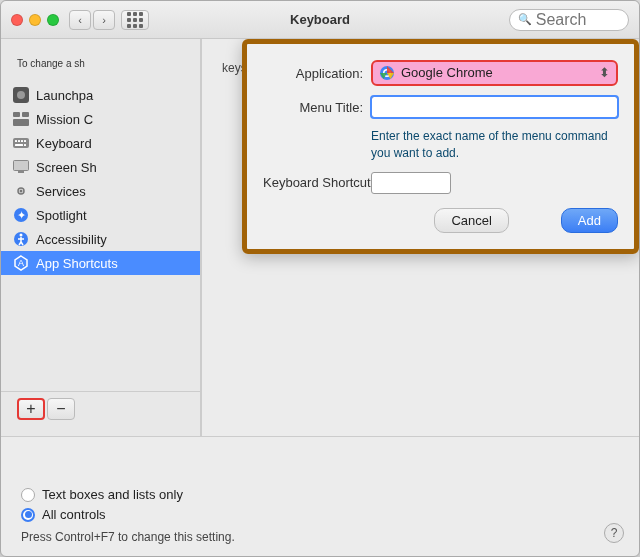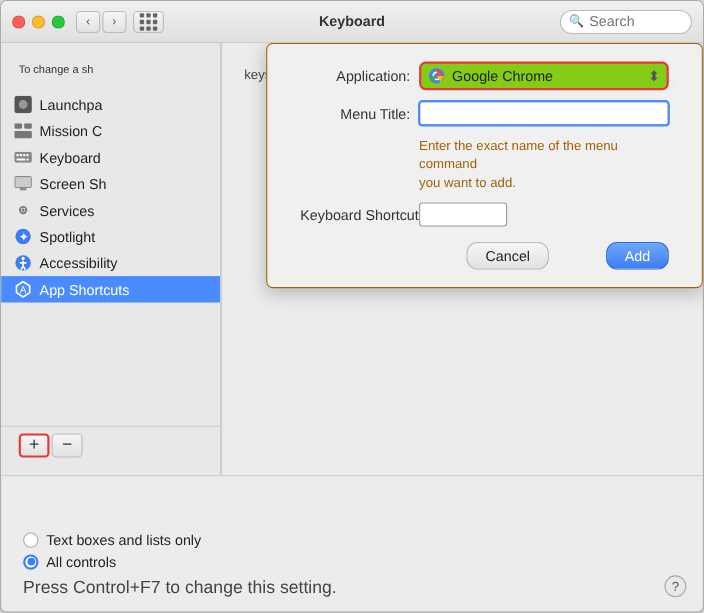--- a/index.html
+++ b/index.html
@@ -93,21 +93,21 @@
       border: 1px solid #bbb;
       border-radius: 12px;
       padding: 2px 8px;
       width: 120px;
       height: 22px;
     }
     .search-bar input {
       border: none;
       background: transparent;
       outline: none;
-      font-size: 13px;
+      font-size: 16px;
       color: #999;
       width: 100%;
     }
 
     
     .content {
       display: flex;
       flex: 1;
       overflow: hidden;
     }
@@ -195,46 +195,46 @@
       font-size: 13px;
       color: #333;
     }
 
     
     .popup-overlay {
       position: absolute;
       top: 0; left: 40px;
       right: 0;
       background: rgba(240,240,240,0.97);
-      border: 1px solid #a16207;
+      border: 5px solid #a16207;
       border-radius: 6px;
       box-shadow: 0 4px 16px rgba(0,0,0,0.25);
-      padding: 16px 30px 16px;
+      padding: 16px 16px 16px;
       z-index: 10;
     }
 
     .popup-row {
       display: flex;
       align-items: center;
       margin-bottom: 10px;
       gap: 8px;
     }
 
     .popup-label {
       font-size: 13px;
       color: #333;
       white-space: nowrap;
       width: 100px;
       text-align: right;
     }
 
     .app-selector {
       display: flex;
-      align-items: center;
-      background: #84cc16;
+      align-items: flex-start;
+      background: #f9a8d4;
       border: 2px solid #e53935;
       border-radius: 6px;
       padding: 3px 6px;
       gap: 6px;
       flex: 1;
       cursor: pointer;
     }
 
     .app-name {
       flex: 1;
@@ -253,21 +253,21 @@
       height: 22px;
       flex: 1;
       padding: 2px 5px;
       font-size: 13px;
       outline: 2px solid #4a8cff;
       outline-offset: -1px;
     }
 
     .popup-hint {
       font-size: 12px;
-      color: #a16207;
+      color: #0c4a6e;
       margin-left: 108px;
       margin-bottom: 10px;
       line-height: 1.4;
     }
 
     .keyboard-shortcut-input {
       border: 1px solid #999;
       border-radius: 3px;
       height: 22px;
       width: 80px;
@@ -348,21 +348,21 @@
       background: white;
     }
     .radio-circle.selected::after {
       content: '';
       width: 7px; height: 7px;
       border-radius: 50%;
       background: #3b7ef5;
     }
 
     .bottom-hint {
-      font-size: 16px;
+      font-size: 12px;
       color: #444;
     }
 
     .help-btn {
       position: absolute;
       bottom: 14px;
       right: 16px;
       width: 20px; height: 20px;
       border-radius: 50%;
       border: 1px solid #aaa;

